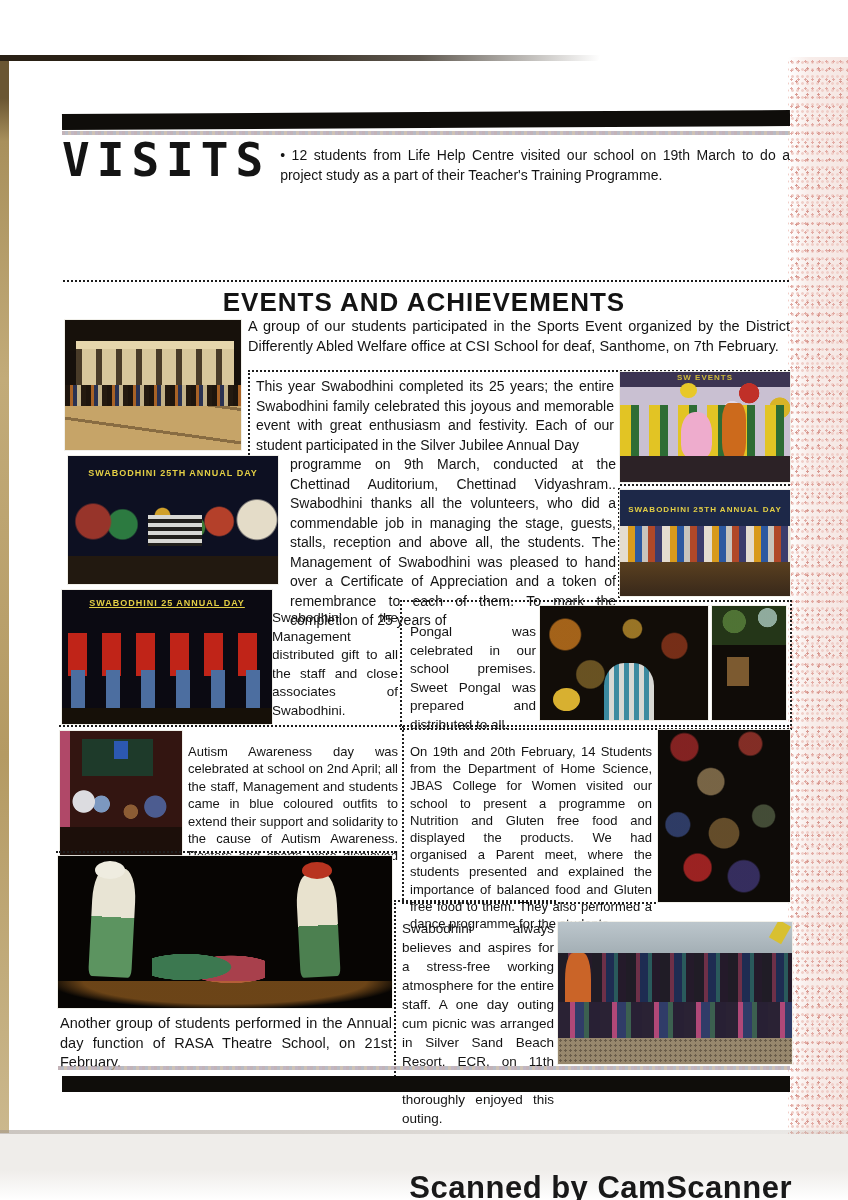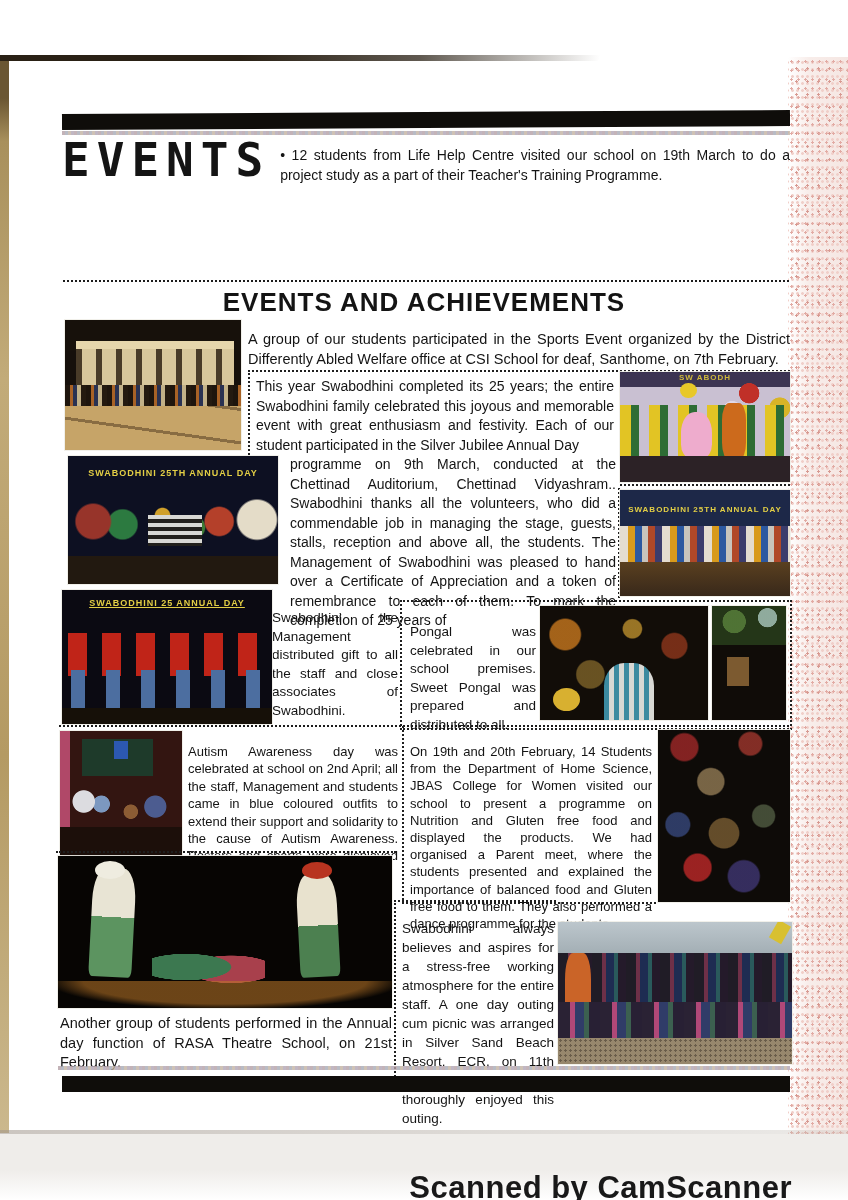--- a/index.html
+++ b/index.html
@@ -83,39 +83,39 @@
 <div class="abs left-strip"></div>
 <div class="abs top-smudge"></div>
 <div class="abs right-speckle"></div>
 <div class="abs paper-bottom-edge"></div>
 <div class="abs bottom-band"></div>
 
 <div class="abs blackbar" style="left:62px;top:112px;width:728px;height:16px;transform:rotate(-0.3deg);"></div>
 <div class="abs speckline" style="left:62px;top:131px;width:728px;"></div>
 
 <div class="abs" style="left:62px;top:137px;width:728px;">
-  <div class="visits-head">EVENTS</div>
+  <div class="visits-head">VISITS</div>
   <div class="body-txt" style="margin-top:9px;">• 12 students from Life Help Centre visited our school on 19th March to do a project study as a part of their Teacher's Training Programme.</div>
 </div>
 
 <div class="abs dotline" style="left:62px;top:279px;width:728px;"></div>
 
 <div class="abs events-head" style="left:58px;top:287px;width:732px;">EVENTS AND ACHIEVEMENTS</div>
 
 <div class="ph" style="left:65px;top:320px;width:176px;height:130px;">
   <div style="left:0;top:0;width:100%;height:24%;background:#17110b;"></div>
   <div style="left:6%;top:16%;width:90%;height:42%;background:
       linear-gradient(180deg,#e6d6ac 0 14%,transparent 14%),
       repeating-linear-gradient(90deg,rgba(48,34,20,.85) 0 6px,transparent 6px 20px),#d8c79c;"></div>
   <div style="left:0;top:50%;width:100%;height:18%;background:
       repeating-linear-gradient(90deg,#1e150d 0 5px,#a86226 5px 8px,#2a3252 8px 12px,#c2b188 12px 16px,#241a10 16px 21px);"></div>
   <div style="left:0;top:66%;width:100%;height:34%;background:
       repeating-linear-gradient(8deg,transparent 0 30px,rgba(60,40,20,.45) 30px 33px),#c6a468;"></div>
 </div>
-<div class="abs caption-txt" style="left:248px;top:330px;width:542px;">A group of our students participated in the Sports Event organized by the District Differently Abled Welfare office at CSI School for deaf, Santhome, on 7th February.</div>
+<div class="abs caption-txt" style="left:248px;top:317px;width:542px;">A group of our students participated in the Sports Event organized by the District Differently Abled Welfare office at CSI School for deaf, Santhome, on 7th February.</div>
 
 <div class="abs dash-h" style="left:248px;top:370px;width:542px;"></div>
 <div class="abs dash-v" style="left:248px;top:370px;height:92px;"></div>
 <div class="abs dash-h" style="left:620px;top:484px;width:170px;"></div>
 <div class="abs dash-v" style="left:618px;top:488px;height:110px;"></div>
 
 <div class="abs body-txt" style="left:256px;top:377px;width:358px;">This year Swabodhini completed its 25 years; the entire Swabodhini family celebrated this joyous and memorable event with great enthusiasm and festivity.  Each of our student participated in the Silver Jubilee Annual Day</div>
 <div class="abs body-txt" style="left:290px;top:455px;width:326px;">programme on 9th March, conducted at the Chettinad Auditorium, Chettinad Vidyashram.. Swabodhini thanks all the volunteers, who did a commendable job in managing the stage, guests, stalls, reception and above all, the students. The Management of Swabodhini was pleased to hand over a Certificate of Appreciation and a token of remembrance to each of them. To mark the completion of 25 years of</div>
 <div class="abs col-txt" style="left:272px;top:598px;width:126px;">Swabodhini the Management distributed gift to all the staff and close associates of Swabodhini.</div>
 
@@ -136,21 +136,21 @@
   <div class="banner-txt" style="top:6%;text-decoration:underline;">SWABODHINI 25 ANNUAL DAY</div>
   <div style="left:0;top:32%;width:100%;height:32%;background:
       repeating-linear-gradient(90deg,transparent 0 6px,#c02418 6px 25px,transparent 25px 34px);"></div>
   <div style="left:0;top:60%;width:100%;height:28%;background:
       repeating-linear-gradient(90deg,transparent 0 9px,#4c6ea0 9px 23px,transparent 23px 35px);"></div>
   <div style="left:0;top:88%;width:100%;height:12%;background:#161008;"></div>
 </div>
 
 <div class="ph" style="left:620px;top:372px;width:170px;height:110px;background:#c9c0d2;">
   <div style="left:0;top:0;width:100%;height:14%;background:#3c3452;"></div>
-  <div class="banner-txt" style="top:1%;color:#cdb83c;font-size:8px;">SW ABODH</div>
+  <div class="banner-txt" style="top:1%;color:#cdb83c;font-size:8px;">SW EVENTS</div>
   <div style="left:60%;top:8%;width:40%;height:45%;background:
       radial-gradient(circle at 40% 25%,#c03028 0 18%,transparent 19%),
       radial-gradient(circle at 85% 55%,#d8b428 0 16%,transparent 17%),
       radial-gradient(circle at 15% 60%,#e0d8e8 0 14%,transparent 15%);"></div>
   <div style="left:35%;top:10%;width:10%;height:14%;border-radius:50%;background:#e8c828;"></div>
   <div style="left:0;top:30%;width:100%;height:48%;background:
       repeating-linear-gradient(90deg,#e2c424 0 11px,#2e6c34 11px 19px,transparent 19px 29px);"></div>
   <div style="left:36%;top:36%;width:18%;height:42%;border-radius:45% 45% 30% 30%;background:#eeaccd;"></div>
   <div style="left:60%;top:28%;width:14%;height:52%;border-radius:30%;background:#cc6a1c;"></div>
   <div style="left:0;top:76%;width:100%;height:24%;background:#2c2226;"></div>

